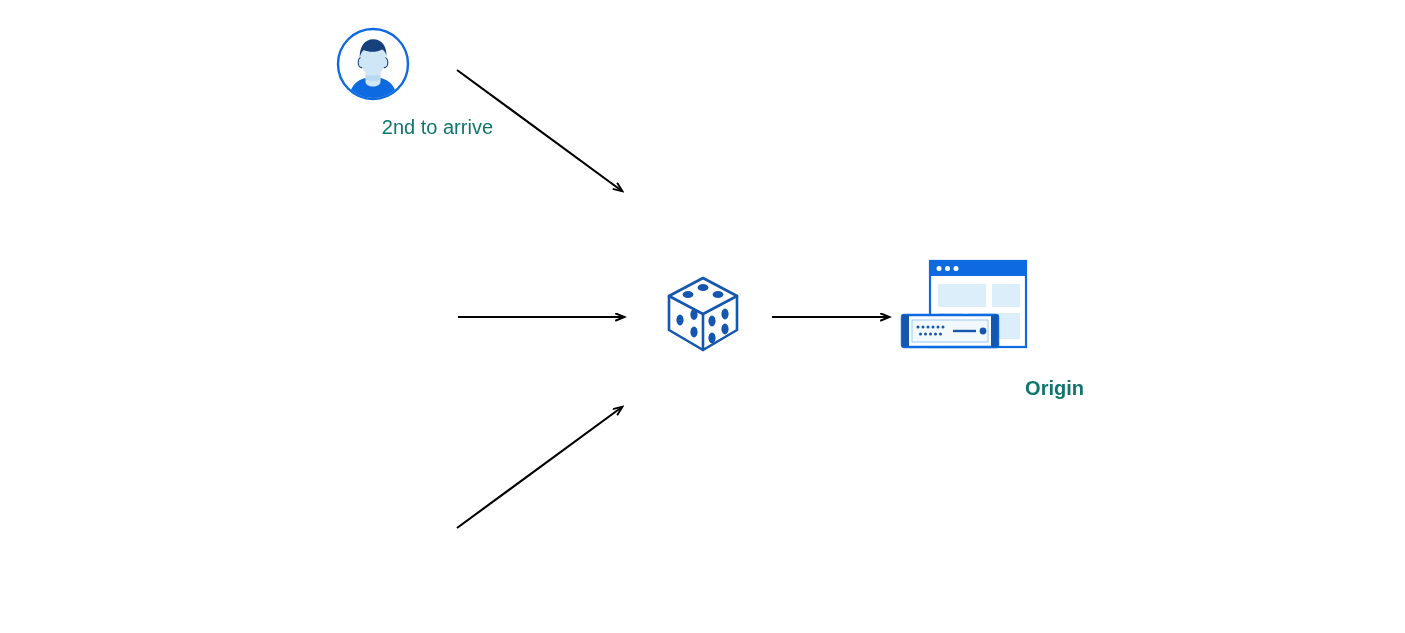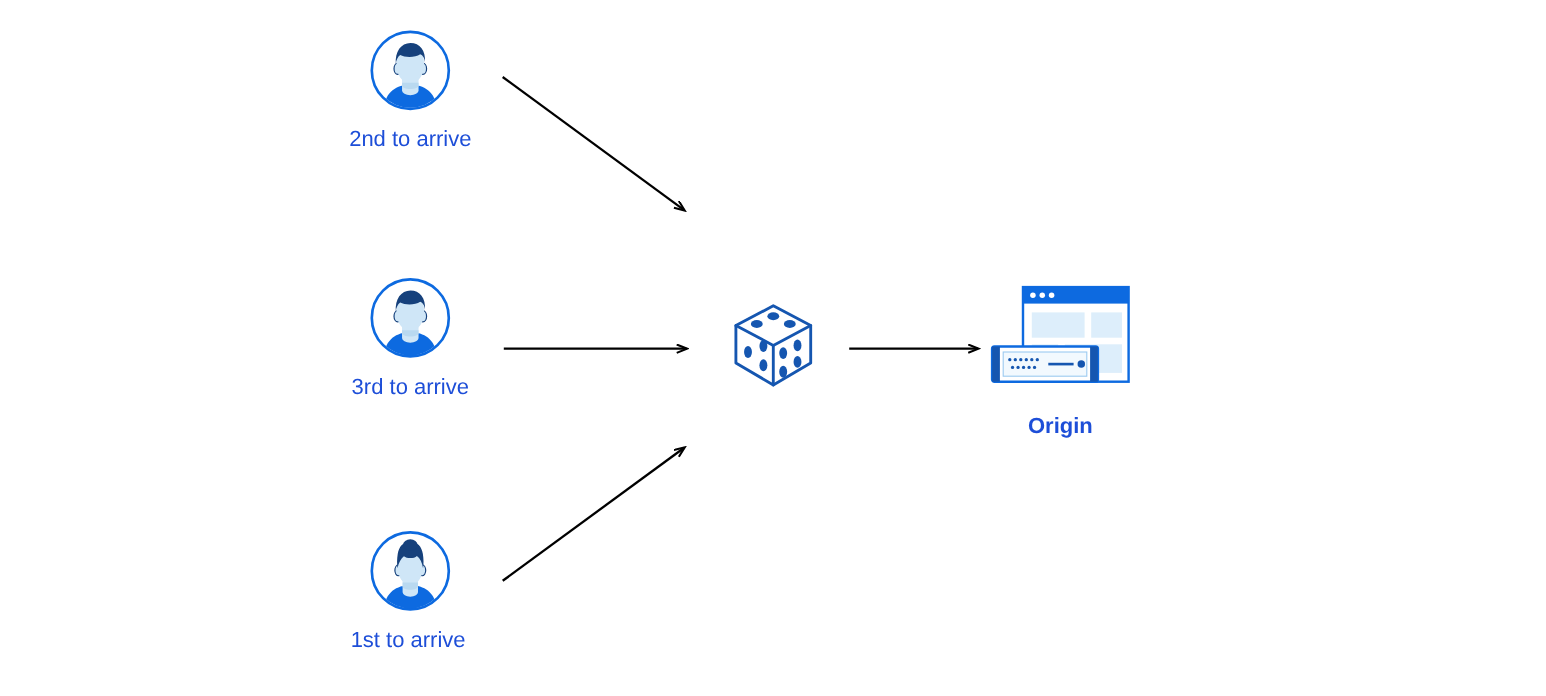--- a/index.html
+++ b/index.html
@@ -17,24 +17,24 @@
     height: 633px;
     background: #ffffff;
     overflow: hidden;
   }
   .node {
     position: absolute;
   }
   .node-label {
     position: absolute;
     width: 240px;
-    text-align: center;
+    text-align: right;
     font-size: 20px;
     line-height: 24px;
-    color: #1d4ed8;
+    color: #0f766e;
     font-family: "Liberation Sans", sans-serif;
     white-space: nowrap;
   }
   .avatar-wrap { width: 74px; height: 74px; }
   .dice-wrap   { width: 84px; height: 84px; }
   .origin-wrap { width: 120px; height: 100px; }
   svg { display: block; overflow: visible; }
   .arrow-layer {
     position: absolute;
     left: 0; top: 0;
@@ -81,72 +81,21 @@
         <path d="M23.8 31.5 C23 20 28.5 12.2 37.2 12.2 C45.6 12.2 51.2 19 50.4 30.2
                  C50.2 26 48.4 23.2 46 22.4 C41.6 25.4 32.4 25.6 27.8 23
                  C25.6 24.6 24.2 27.6 23.8 31.5 Z" fill="#16417c"></path>
         <path d="M29.5 48.2 L44.5 48.2 L44.5 51 C44.5 52.6 41.2 54 37 54
                  C32.8 54 29.5 52.6 29.5 51 Z" fill="#b9d9f0"></path>
       </g>
     </svg>
     <div class="node-label" style="left:-83px; top:88px;">2nd to arrive</div>
   </div>
 
-  <div class="node avatar-wrap" style="left:336px; top:252px;">
-    <svg width="74" height="74" viewBox="0 0 74 74">
-      <circle cx="37" cy="37" r="35" fill="#ffffff" stroke="#0d6ae0" stroke-width="2.4"></circle>
-      <clipPath id="clipA2">
-          <circle cx="37" cy="37" r="34"></circle>
-        </clipPath>
-      <g clip-path="url(#clipA2)">
-        <path d="M13 74 C13 57 24 50 37 50 C50 50 61 57 61 74 Z" fill="#0d6ae0"></path>
-        <path d="M29.5 44 L44.5 44 L44.5 55 C44.5 57.5 41 59.5 37 59.5
-                 C33 59.5 29.5 57.5 29.5 55 Z" fill="#cfe6f7"></path>
-        <ellipse cx="25.6" cy="35.5" rx="3.4" ry="5.1" fill="#cfe6f7" stroke="#16417c" stroke-width="1.1"></ellipse>
-        <ellipse cx="48.4" cy="35.5" rx="3.4" ry="5.1" fill="#cfe6f7" stroke="#16417c" stroke-width="1.1"></ellipse>
-        <path d="M24.5 31 C24.5 18.5 30 13 37 13 C44 13 49.5 18.5 49.5 31
-                 C49.5 41.5 44.5 48.5 37 48.5 C29.5 48.5 24.5 41.5 24.5 31 Z" fill="#cfe6f7"></path>
-        <path d="M23.8 31.5 C23 20 28.5 12.2 37.2 12.2 C45.6 12.2 51.2 19 50.4 30.2
-                 C50.2 26 48.4 23.2 46 22.4 C41.6 25.4 32.4 25.6 27.8 23
-                 C25.6 24.6 24.2 27.6 23.8 31.5 Z" fill="#16417c"></path>
-        <path d="M29.5 48.2 L44.5 48.2 L44.5 51 C44.5 52.6 41.2 54 37 54
-                 C32.8 54 29.5 52.6 29.5 51 Z" fill="#b9d9f0"></path>
-      </g>
-    </svg>
-    <div class="node-label" style="left:-83px; top:88px;">3rd to arrive</div>
-  </div>
 
-  <div class="node avatar-wrap" style="left:336px; top:482px;">
-    <svg width="74" height="74" viewBox="0 0 74 74">
-      <circle cx="37" cy="37" r="35" fill="#ffffff" stroke="#0d6ae0" stroke-width="2.4"></circle>
-      <clipPath id="clipA3">
-          <circle cx="37" cy="37" r="34"></circle>
-        </clipPath>
-      <g clip-path="url(#clipA3)">
-        <path d="M13 74 C13 57 24 50 37 50 C50 50 61 57 61 74 Z" fill="#0d6ae0"></path>
-        <path d="M30 43 L44 43 L44 56 C44 58.5 41 60.5 37 60.5
-                 C33 60.5 30 58.5 30 56 Z" fill="#cfe6f7"></path>
-        <ellipse cx="26.2" cy="36.5" rx="3.2" ry="4.9" fill="#cfe6f7" stroke="#16417c" stroke-width="1.1"></ellipse>
-        <ellipse cx="47.8" cy="36.5" rx="3.2" ry="4.9" fill="#cfe6f7" stroke="#16417c" stroke-width="1.1"></ellipse>
-        <path d="M25.5 32 C25.5 20 30.5 14 37 14 C43.5 14 48.5 20 48.5 32
-                 C48.5 42.5 44 49.5 37 49.5 C30 49.5 25.5 42.5 25.5 32 Z" fill="#cfe6f7"></path>
-        <path d="M37 10.5 C30.5 10.5 26.6 15 25.6 21.4
-                 C24.8 26.4 24.8 31 25.4 34.6
-                 C26.4 29.4 28.6 25.6 31.2 23.6
-                 C34 26 40.4 26 43 23.4
-                 C45.8 25.4 47.8 29.4 48.6 34.6
-                 C49.2 31 49.2 26.4 48.4 21.4
-                 C47.4 15 43.5 10.5 37 10.5 Z" fill="#16417c"></path>
-        <ellipse cx="37" cy="13.5" rx="6.6" ry="5.2" fill="#16417c"></ellipse>
-        <path d="M30 47.5 L44 47.5 L44 51 C44 52.8 40.8 54.2 37 54.2
-                 C33.2 54.2 30 52.8 30 51 Z" fill="#b9d9f0"></path>
-      </g>
-    </svg>
-    <div class="node-label" style="left:-85px; top:88px;">1st to arrive</div>
-  </div>
 
   <div class="node dice-wrap" style="left:661px; top:272px;">
     <svg width="84" height="84" viewBox="0 0 84 84">
       <g fill="none" stroke="#1556b0" stroke-width="2.6" stroke-linejoin="round" stroke-linecap="round">
         <path d="M42 6 L76 24 L76 58 L42 78 L8 58 L8 24 Z"></path>
         <path d="M8 24 L42 42 L76 24"></path>
         <path d="M42 42 L42 78"></path>
       </g>
 
       <g fill="#1556b0">

